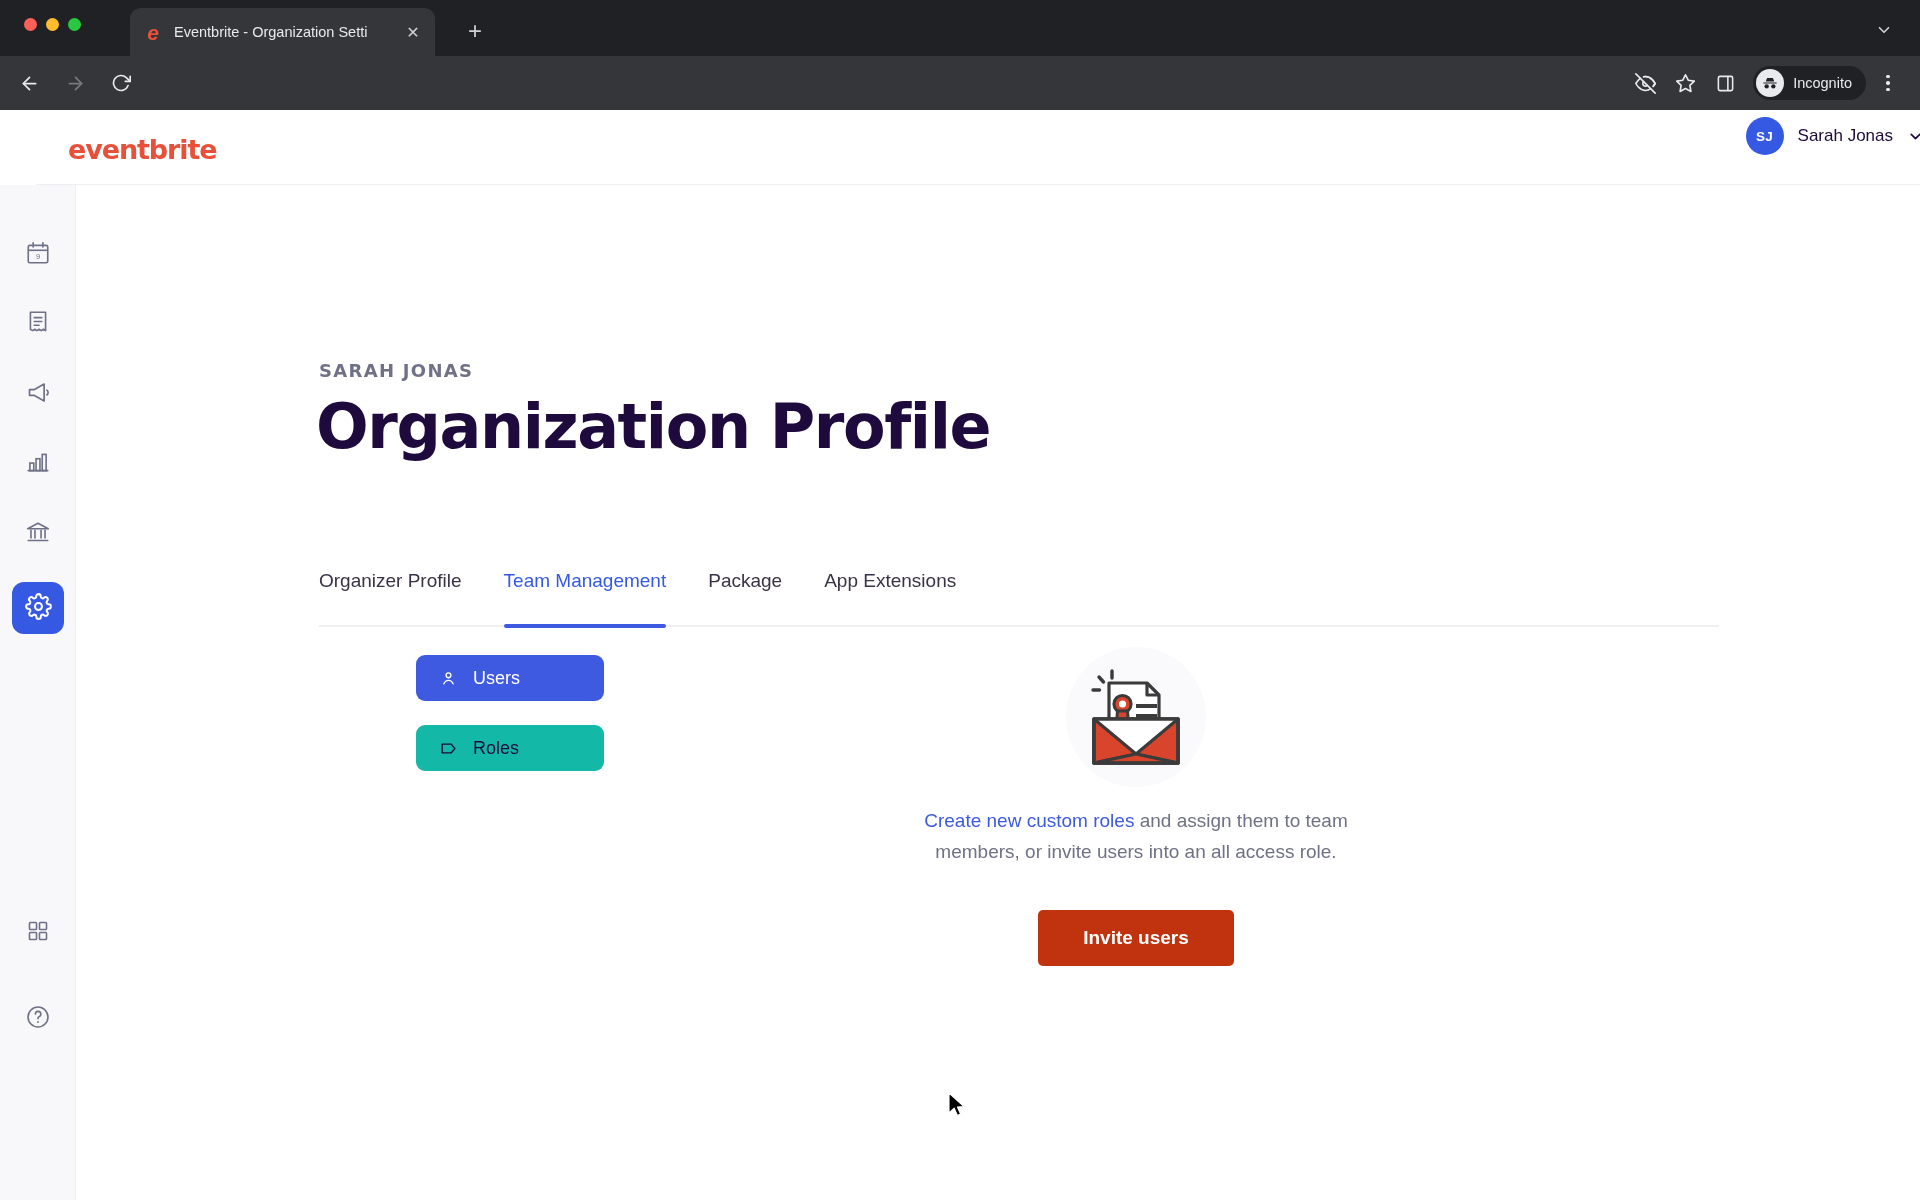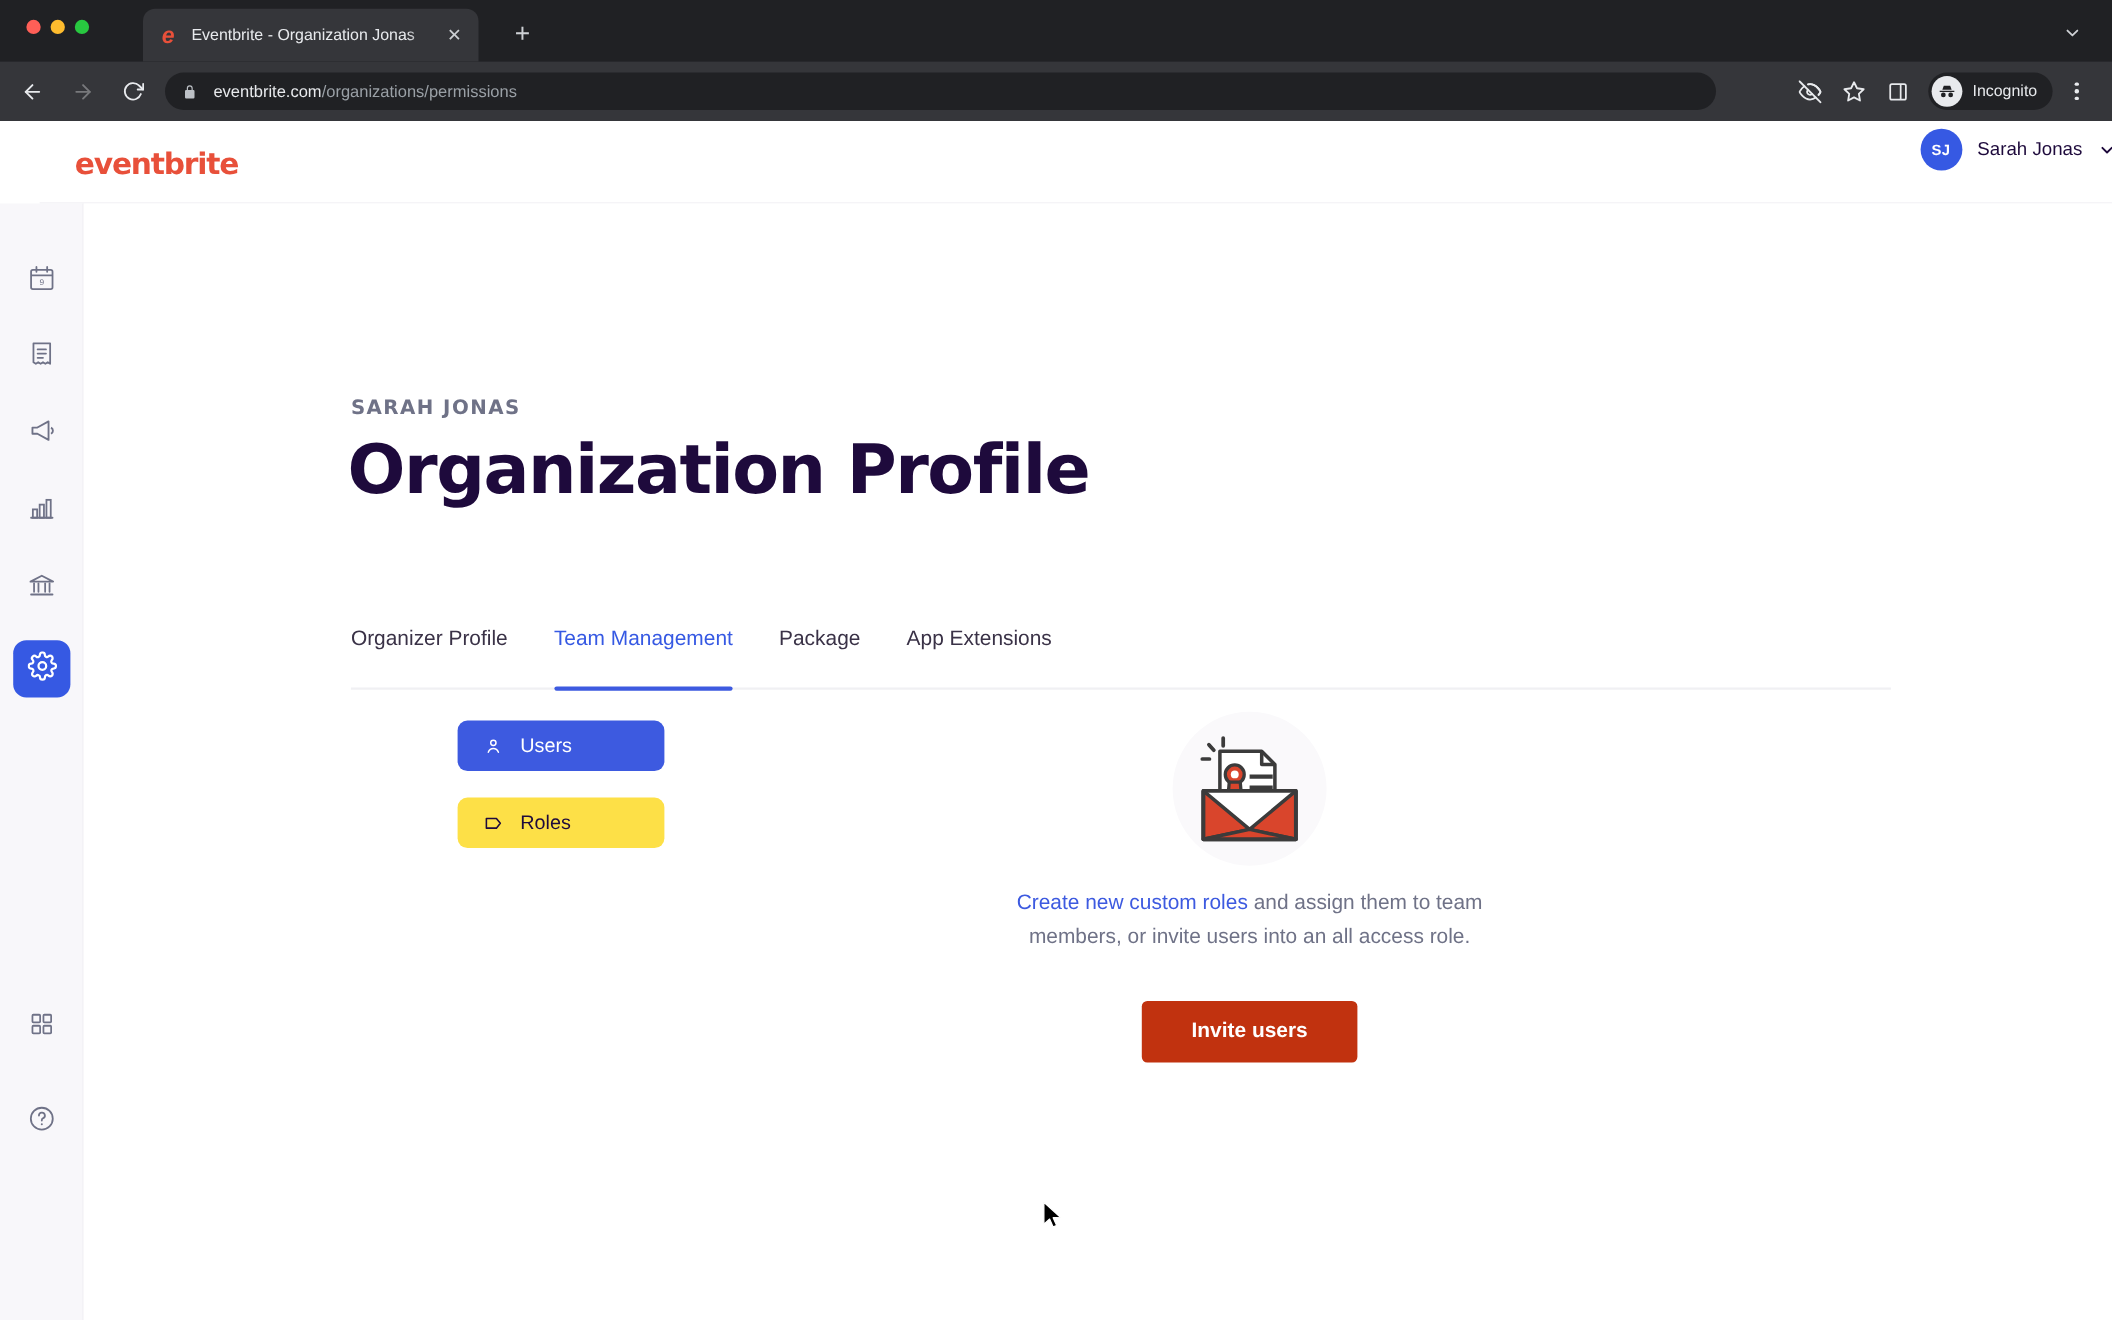--- a/index.html
+++ b/index.html
@@ -246,21 +246,21 @@
   .subnav-btn {
     width: 188px; height: 46px;
     border-radius: 9px;
     display: flex; align-items: center;
     padding-left: 22px; gap: 15px;
     font-size: 18px;
     cursor: pointer;
     margin-bottom: 24px;
   }
   .subnav-btn.active { background: #3d5ae0; color: #ffffff; }
-  .subnav-btn.inactive { background: #fde047; color: #1e0a3c; }
+  .subnav-btn.inactive { background: #14b8a6; color: #1e0a3c; }
   .subnav-icon { display: flex; align-items: center; justify-content: center; width: 20px; }
 
   
   #empty-state {
     position: absolute; left: 780px; top: 462px;
     width: 560px;
     text-align: center;
   }
   #illustration-circle {
     width: 140px; height: 140px;
@@ -306,21 +306,21 @@
 
   <div id="tabstrip">
     <div class="traffic-lights">
       <span class="tl red"></span>
       <span class="tl yellow"></span>
       <span class="tl green"></span>
     </div>
 
     <div id="browser-tab">
       <span id="tab-favicon">e</span>
-      <span id="tab-title">Eventbrite - Organization Jonas</span>
+      <span id="tab-title">Eventbrite - Organization Setti</span>
       <span id="tab-close">✕</span>
     </div>
 
     <div id="new-tab-btn">+</div>
 
     <div id="tabstrip-chevron">
       <svg width="18" height="18" viewBox="0 0 24 24" fill="none" stroke="currentColor" stroke-width="2.2" stroke-linecap="round" stroke-linejoin="round">
           <polyline points="6 9 12 15 18 9"></polyline>
         </svg>
     </div>
@@ -339,28 +339,20 @@
           <polyline points="12 5 19 12 12 19"></polyline>
         </svg>
     </div>
     <div class="nav-btn">
       <svg width="20" height="20" viewBox="0 0 24 24" fill="none" stroke="currentColor" stroke-width="2" stroke-linecap="round" stroke-linejoin="round">
           <polyline points="23 4 23 10 17 10"></polyline>
           <path d="M20.49 15a9 9 0 1 1-2.12-9.36L23 10"></path>
         </svg>
     </div>
 
-    <div id="omnibox">
-      <span id="lock-icon">
-        <svg width="13" height="13" viewBox="0 0 24 24" fill="currentColor">
-            <path d="M12 1a5 5 0 0 0-5 5v3H6a2 2 0 0 0-2 2v10a2 2 0 0 0 2 2h12a2 2 0 0 0 2-2V11a2 2 0 0 0-2-2h-1V6a5 5 0 0 0-5-5zm0 2a3 3 0 0 1 3 3v3H9V6a3 3 0 0 1 3-3z"></path>
-          </svg>
-      </span>
-      <span id="url-text"><b>eventbrite.com</b><span>/organizations/permissions</span></span>
-    </div>
 
     <div class="toolbar-right">
       <div class="tb-icon">
         <svg width="21" height="21" viewBox="0 0 24 24" fill="none" stroke="currentColor" stroke-width="1.9" stroke-linecap="round" stroke-linejoin="round">
             <path d="M17.94 17.94A10.07 10.07 0 0 1 12 20c-7 0-11-8-11-8a18.45 18.45 0 0 1 5.06-5.94M9.9 4.24A9.12 9.12 0 0 1 12 4c7 0 11 8 11 8a18.5 18.5 0 0 1-2.16 3.19м0 0"></path>
             <path d="M9.9 4.24A9.12 9.12 0 0 1 12 4c7 0 11 8 11 8a18.5 18.5 0 0 1-2.16 3.19"></path>
             <path d="M14.12 14.12a3 3 0 1 1-4.24-4.24"></path>
             <line x1="1" y1="1" x2="23" y2="23"></line>
           </svg>
       </div>

